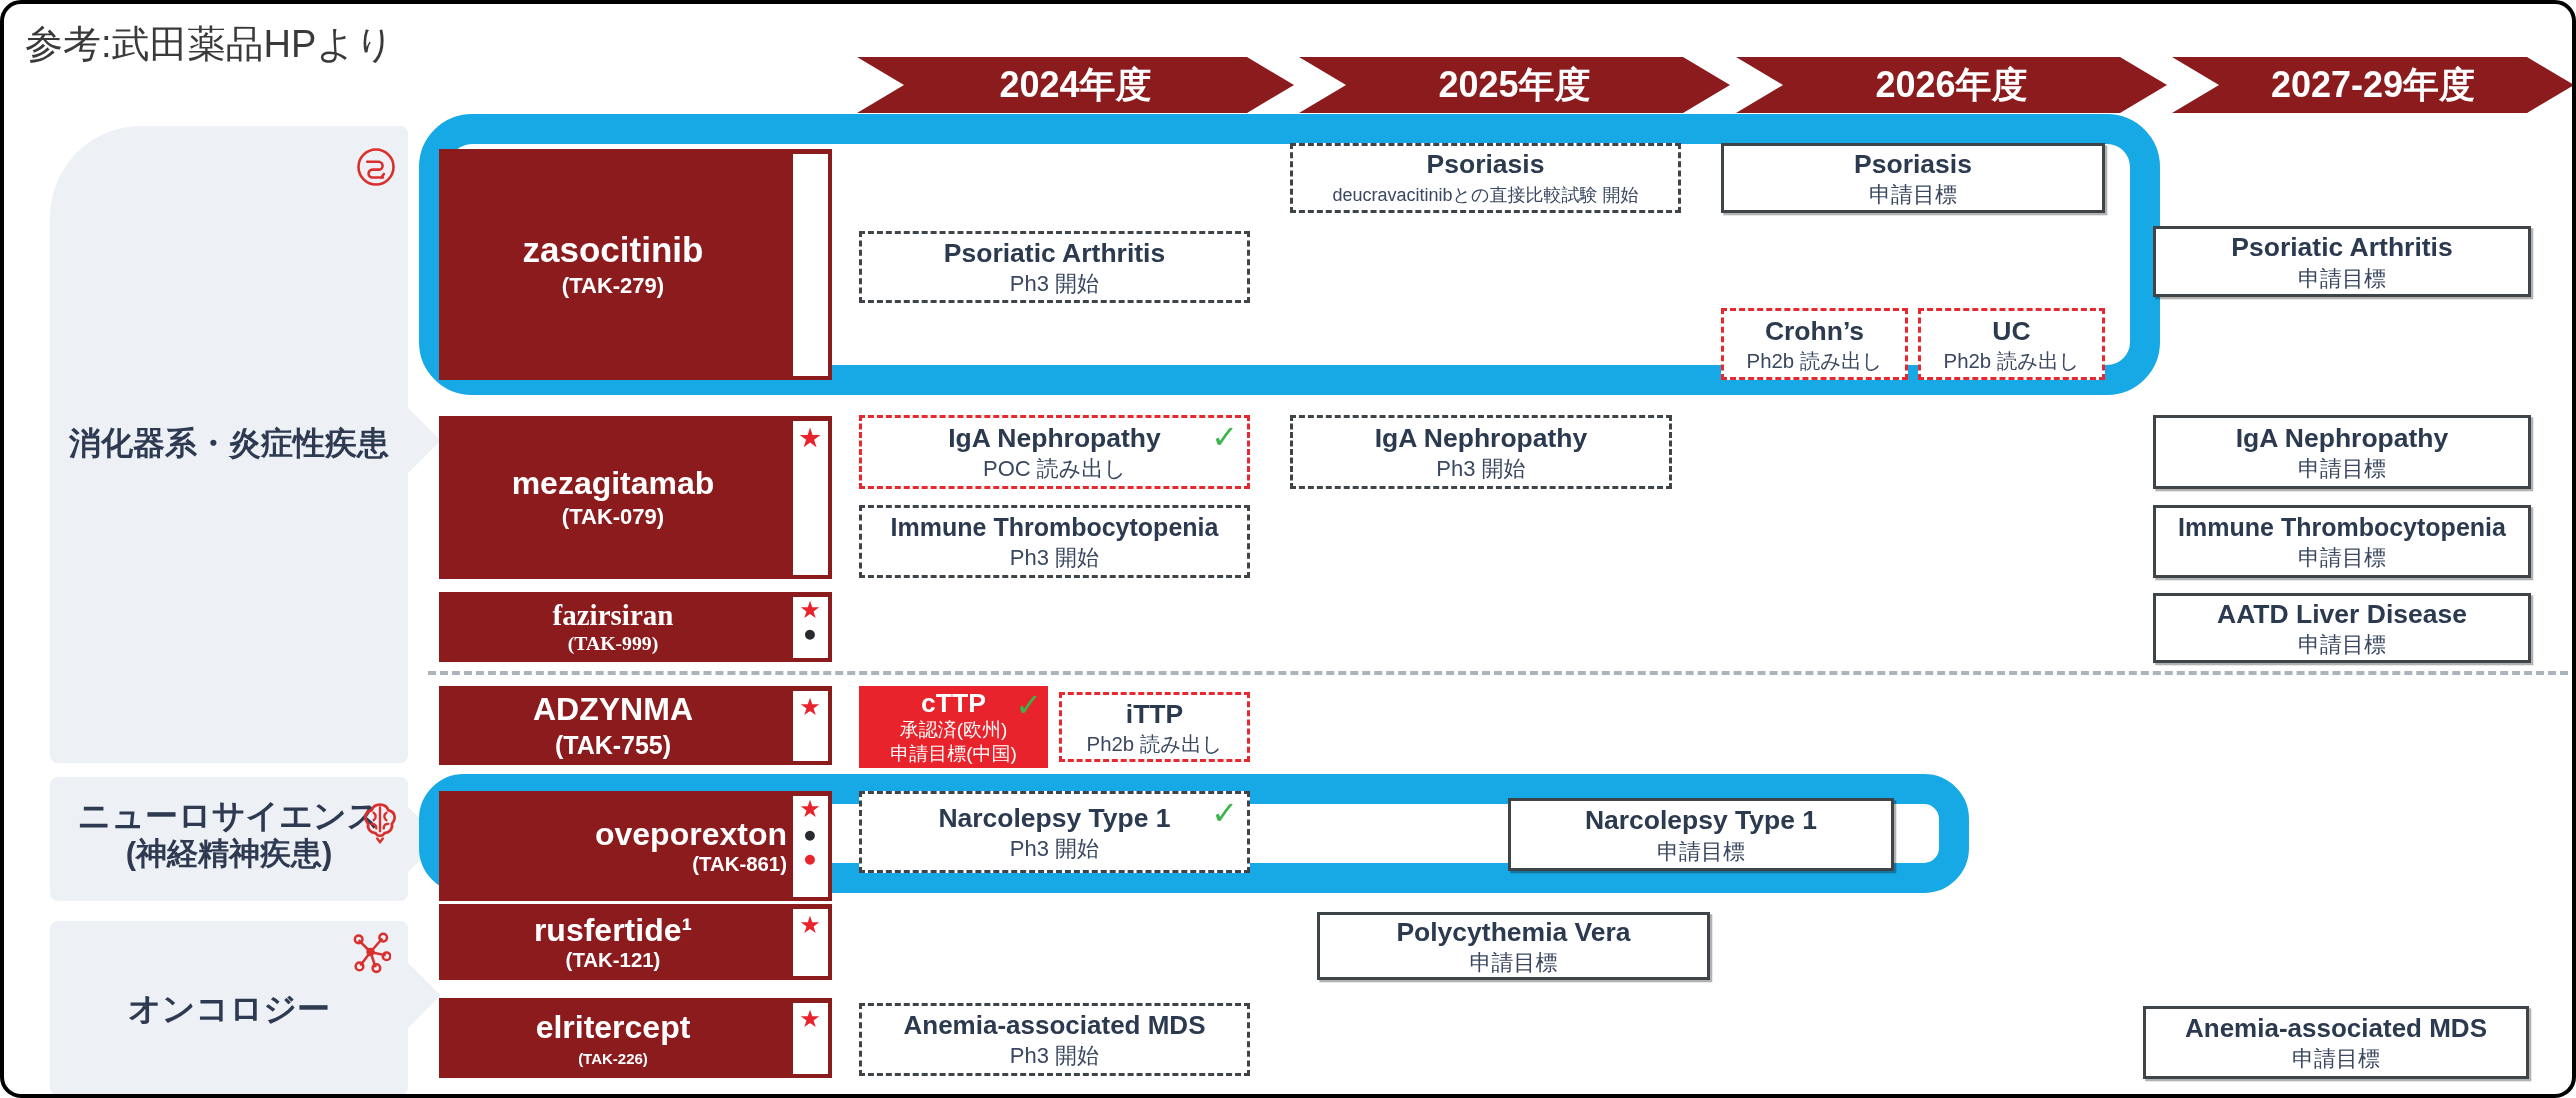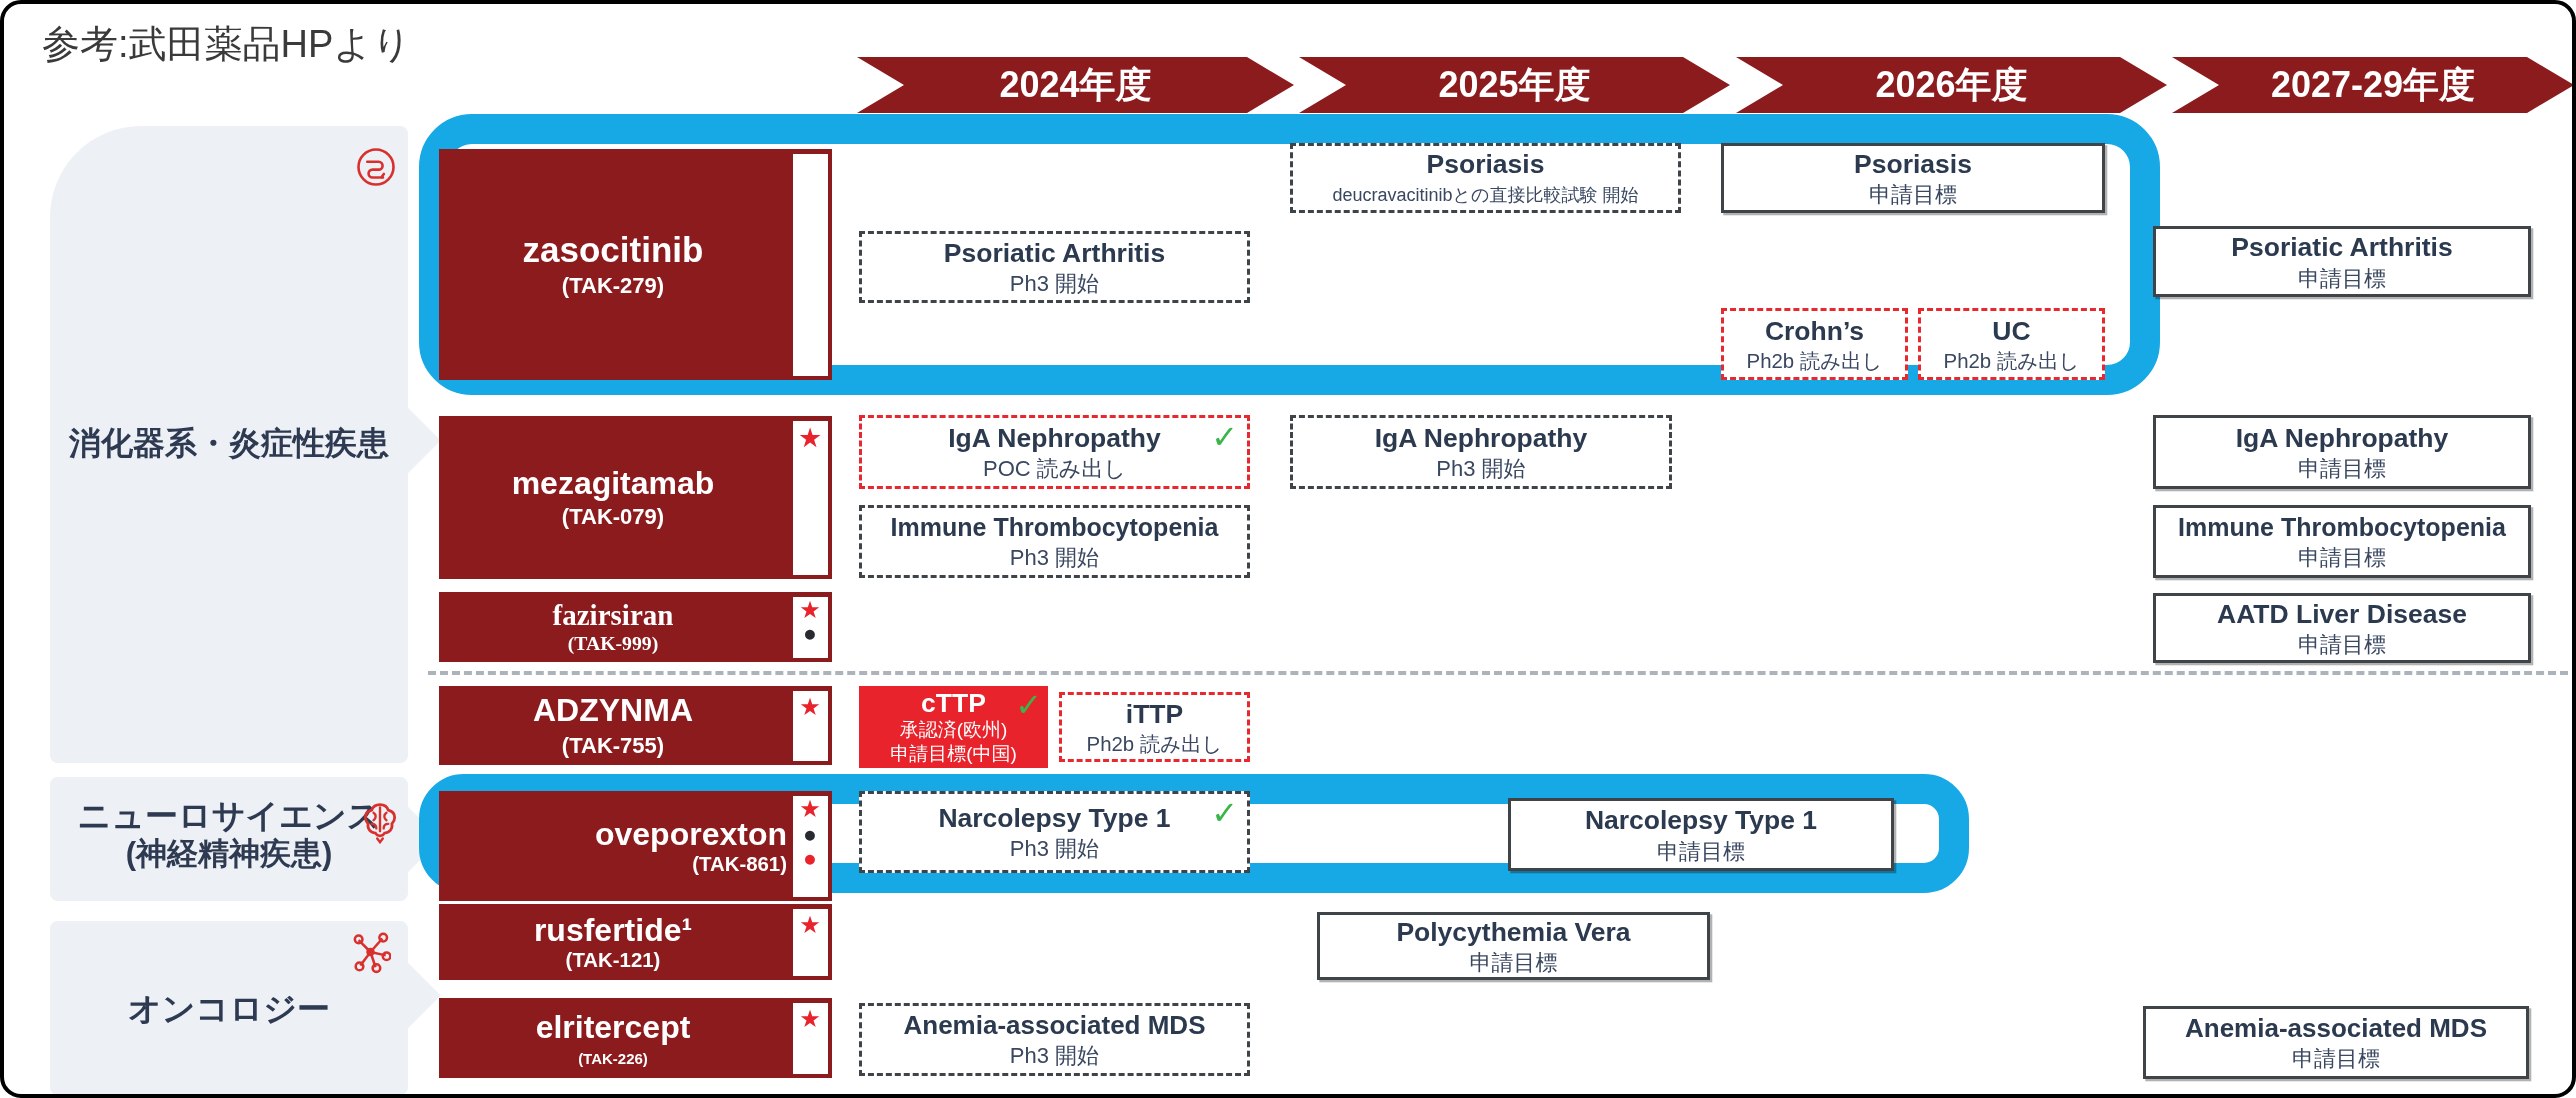--- a/index.html
+++ b/index.html
@@ -9,21 +9,21 @@
   }
   #canvas {
     position:relative;
     width:2576px; height:1098px;
     background:#ffffff;
     border:4.5px solid #000000;
     border-radius:21px;
     overflow:hidden;
   }
   .page-title {
-    position:absolute; left:38px; top:15px;
+    position:absolute; left:21px; top:15px;
     font-size:38px; color:#3a3a3a; z-index:4;
   }
   
   .year-arrow {
     position:absolute; top:53px; height:56px;
     background:#8C1B1E; color:#ffffff;
     font-size:36px; font-weight:bold;
     display:flex; align-items:center; justify-content:center;
     clip-path:polygon(0 0, calc(100% - 47px) 0, 100% 50%, calc(100% - 47px) 100%, 0 100%, 47px 50%);
     z-index:2;
@@ -175,21 +175,21 @@
     <div class="drug-name" style="font-size:29px;">fazirsiran</div>
     <div class="drug-code" style="font-size:19.7px; margin-top:0;">(TAK-999)</div>
     <div class="strip" style="padding-top:1.5px; gap:0;">
       <span class="star-icon" style="font-size:24px;">★</span>
       <span class="dot-black-icon">●</span>
     </div>
   </div>
 
   <div class="drug" style="top:682px; height:79px;">
     <div class="drug-name">ADZYNMA</div>
-    <div class="drug-code" style="font-size:22px; margin-top:4px;">(TAK-755)</div>
+    <div class="drug-code" style="font-size:25px; margin-top:4px;">(TAK-755)</div>
     <div class="strip">
       <span class="star-icon" style="font-size:24px;">★</span>
     </div>
   </div>
 
   <div class="drug" style="top:787px; height:110px;align-items:flex-end;">
     <div class="drug-name">oveporexton</div>
     <div class="drug-code" style="font-size:20.4px; margin-top:0;">(TAK-861)</div>
     <div class="strip" style="padding-top:1.5px; gap:1.5px;">
       <span class="star-icon" style="font-size:24px;">★</span>

